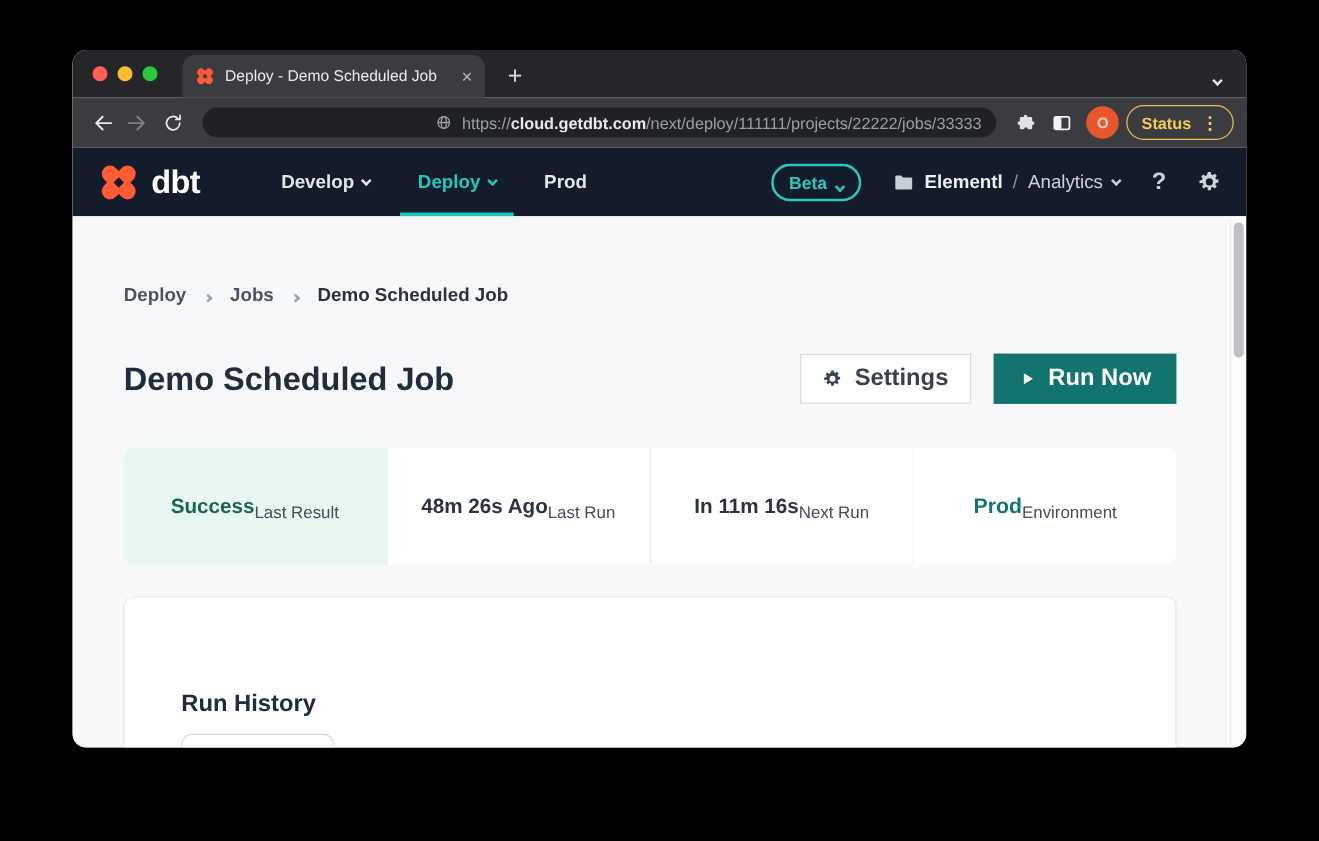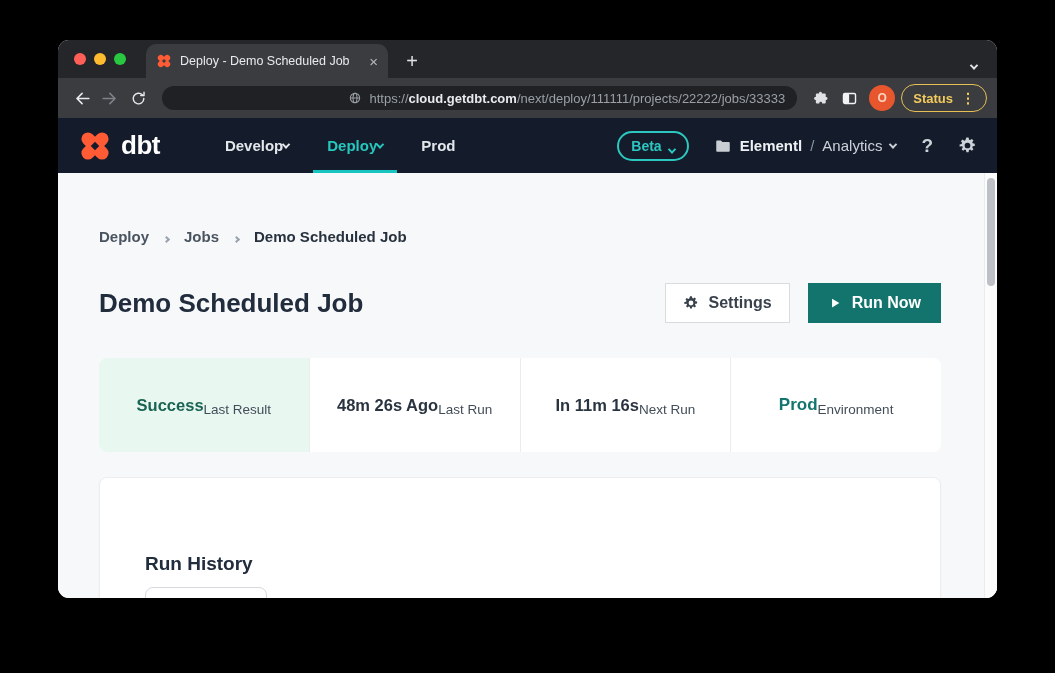--- a/index.html
+++ b/index.html
@@ -37,21 +37,21 @@
   
   .navbar { height:55px; background:#141c2b; display:flex; align-items:center; padding:0 20px; }
   .brand { display:flex; align-items:center; gap:9px; }
   .dbtmark { position:relative; width:34px; height:34px; }
   .dbtmark .bar { position:absolute; left:50%; top:50%; width:33px; height:13px; border-radius:7px; background:#ff5c35; }
   .dbtmark .b1 { transform:translate(-50%,-50%) rotate(45deg); }
   .dbtmark .b2 { transform:translate(-50%,-50%) rotate(-45deg); }
   .dbtmark .dot { position:absolute; left:50%; top:50%; width:6px; height:6px; background:#141c2b; transform:translate(-50%,-50%) rotate(45deg); }
   .brand-text { color:#fff; font-size:26px; font-weight:800; letter-spacing:-0.5px; }
   .nav-menu { display:flex; align-items:center; height:55px; margin-left:46px; }
-  .nav-item { position:relative; height:55px; display:flex; align-items:center; padding:0 19px;
+  .nav-item { position:relative; height:55px; display:flex; align-items:center; gap:7px; padding:0 19px;
               color:#e3e7ea; font-size:15px; font-weight:600; cursor:pointer; }
   .nav-item.active { color:#26c7bd; }
   .nav-item.active .u { position:absolute; left:5px; right:5px; bottom:0; height:3px; background:#17c4c0; }
   .nav-right { margin-left:auto; display:flex; align-items:center; gap:25px; }
   .beta-pill { display:flex; align-items:flex-end; gap:7px; border:2px solid #2cc8c0; color:#2cc8c0;
                border-radius:16px; padding:5px 12px; font-size:14px; font-weight:700; }
   .account { display:flex; align-items:center; gap:8px; font-size:15px; }
   .acct-name { color:#eef1f3; font-weight:700; }
   .acct-sep { color:#8b95a0; }
   .proj-name { color:#ccd2d8; }
@@ -69,21 +69,21 @@
 
   .breadcrumb { padding-top:55px; display:flex; align-items:center; gap:15px; font-size:15px; }
   .crumb { color:#4a545f; font-weight:600; }
   .crumb.current { color:#28323e; font-weight:700; }
   .crumb-sep { color:#9aa2ab; }
   .crumb-sep .chev { width:5px; height:5px; }
 
   .title-row { margin-top:38px; display:flex; align-items:center; justify-content:space-between; height:40px; }
   .page-title { font-size:26px; font-weight:700; color:#212c3c; }
   .btn-group { display:flex; gap:18px; }
-  .btn { height:40px; display:flex; align-items:center; gap:10px; border-radius:0; font-size:16px; cursor:pointer; }
+  .btn { height:40px; display:flex; align-items:center; gap:10px; border-radius:0; font-size:19px; cursor:pointer; }
   .btn-settings { background:#fff; border:1px solid #d8dcdf; color:#39424c; font-weight:600; padding:0 17px; }
   .btn-run { background:#12746d; border:1px solid #12746d; color:#fff; font-weight:700; padding:0 19px; }
 
   .stats { margin-top:35px; display:flex; height:94px; background:#fff; border-radius:8px; }
   .stat { flex:1; display:flex; align-items:center; justify-content:center; border-left:1px solid #ececef; }
   .stat:first-child { border-left:none; border-radius:8px 0 0 8px; }
   .stat:last-child { border-radius:0 8px 8px 0; }
   .stat.mint { background:#e9f7f1; }
   .stat-value { font-size:16.5px; font-weight:700; color:#2a3441; }
   .stat-label { margin-top:9px; font-size:13.5px; color:#424d58; }

